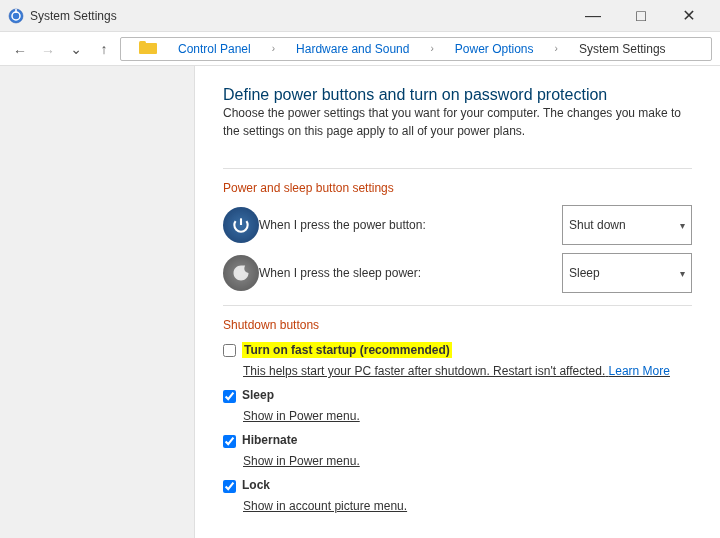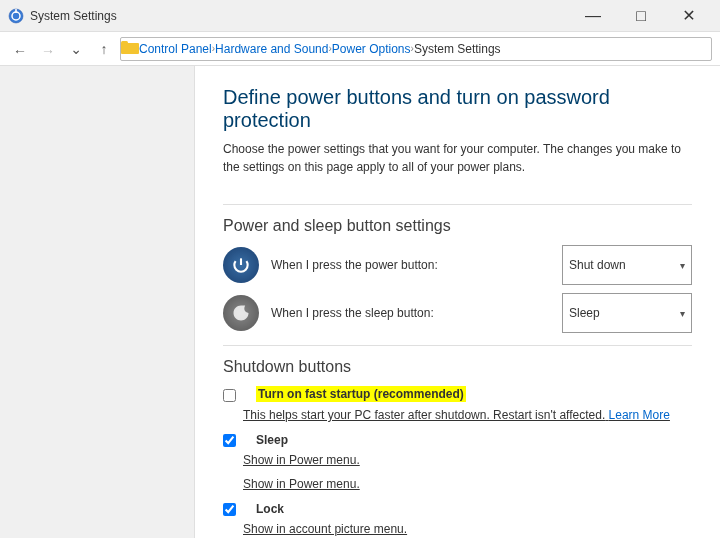--- a/index.html
+++ b/index.html
@@ -58,23 +58,23 @@
       border-radius: 3px;
     }
     .nav-btn:disabled { color: #bbb; cursor: default; }
     .breadcrumb {
       display: flex;
       align-items: center;
       flex: 1;
       background: #fff;
       border: 1px solid #bbb;
       height: 24px;
-      padding: 0 0;
+      padding: 0 18px;
       border-radius: 2px;
-      gap: 0;
+      gap: 21px;
       font-size: 12px;
       color: #333;
     }
     .breadcrumb-link {
       color: #0066cc;
       cursor: pointer;
       text-decoration: none;
     }
     .breadcrumb-sep {
       color: #888;
@@ -101,55 +101,53 @@
 
     
     .content {
       flex: 1;
       background: #fff;
       padding: 20px 28px;
       overflow-y: auto;
     }
 
     .page-title {
-      font-size: 20px;
+      font-size: 16px;
       color: #003f6b;
       font-weight: 300;
-      margin-bottom: 8px;
     }
 
     .page-desc {
       font-size: 12px;
       color: #333;
       line-height: 1.5;
       margin-bottom: 28px;
     }
 
     .section-label {
-      font-size: 16px;
-      color: #404040;
+      font-size: 12px;
+      color: #c2410c;
       margin-bottom: 10px;
     }
 
     .section-divider {
       border: none;
       border-top: 1px solid #dfdfdf;
       margin: 12px 0;
     }
 
     
     .button-settings {
       margin-bottom: 4px;
     }
 
     .setting-row {
       display: flex;
       align-items: center;
       margin-bottom: 8px;
-      gap: 12px;
     }
 
     .power-icon {
       width: 36px;
       height: 36px;
       border-radius: 50%;
       display: flex;
       align-items: center;
       justify-content: center;
       flex-shrink: 0;
@@ -191,23 +189,23 @@
       margin-left: 8px;
     }
 
     
     .shutdown-section {
       margin-top: 4px;
     }
 
     .checkbox-row {
       display: flex;
-      align-items: center;
+      align-items: flex-start;
       margin-bottom: 6px;
-      gap: 20px;
+      gap: 6px;
     }
     .checkbox-row input[type=checkbox] {
       margin-top: 2px;
       flex-shrink: 0;
       cursor: pointer;
     }
     .checkbox-label {
       font-size: 12px;
       color: #333;
     }
@@ -321,21 +319,21 @@
           <span class="dropdown-arrow">▾</span>
         </div>
       </div>
 
       <div class="setting-row">
         <div class="power-icon power-icon-gray">
           <svg viewBox="0 0 24 24" fill="none" stroke="white" stroke-width="2">
             <path d="M12 3C7 3 3 7 3 12C3 17 7 21 12 21C17 21 21 17 21 12C19 12 16 10 16 7C16 5 17 3 17 3C16 3 12 3 12 3Z" fill="white" stroke="none" opacity="0.8"></path>
           </svg>
         </div>
-        <span class="setting-label">When I press the sleep button:</span>
+        <span class="setting-label">When I press the sleep power:</span>
         <div class="setting-dropdown">
           <span>Sleep</span>
           <span class="dropdown-arrow">▾</span>
         </div>
       </div>
     </div>
 
     <hr class="section-divider">
 
     <div class="shutdown-section">
@@ -355,20 +353,26 @@
       </div>
 
       <div class="checkbox-row">
         <input type="checkbox" id="sleep-opt" checked="" style="">
         <label for="sleep-opt" class="checkbox-label">
           <strong>Sleep</strong>
         </label>
       </div>
       <div class="checkbox-desc">Show in Power menu.</div>
 
+      <div class="checkbox-row">
+        <input type="checkbox" id="hibernate-opt" checked="" style="">
+        <label for="hibernate-opt" class="checkbox-label">
+          <strong>Hibernate</strong>
+        </label>
+      </div>
       <div class="checkbox-desc">Show in Power menu.</div>
 
       <div class="checkbox-row">
         <input type="checkbox" id="lock-opt" checked="" style="">
         <label for="lock-opt" class="checkbox-label">
           <strong>Lock</strong>
         </label>
       </div>
       <div class="checkbox-desc">Show in account picture menu.</div>
 

